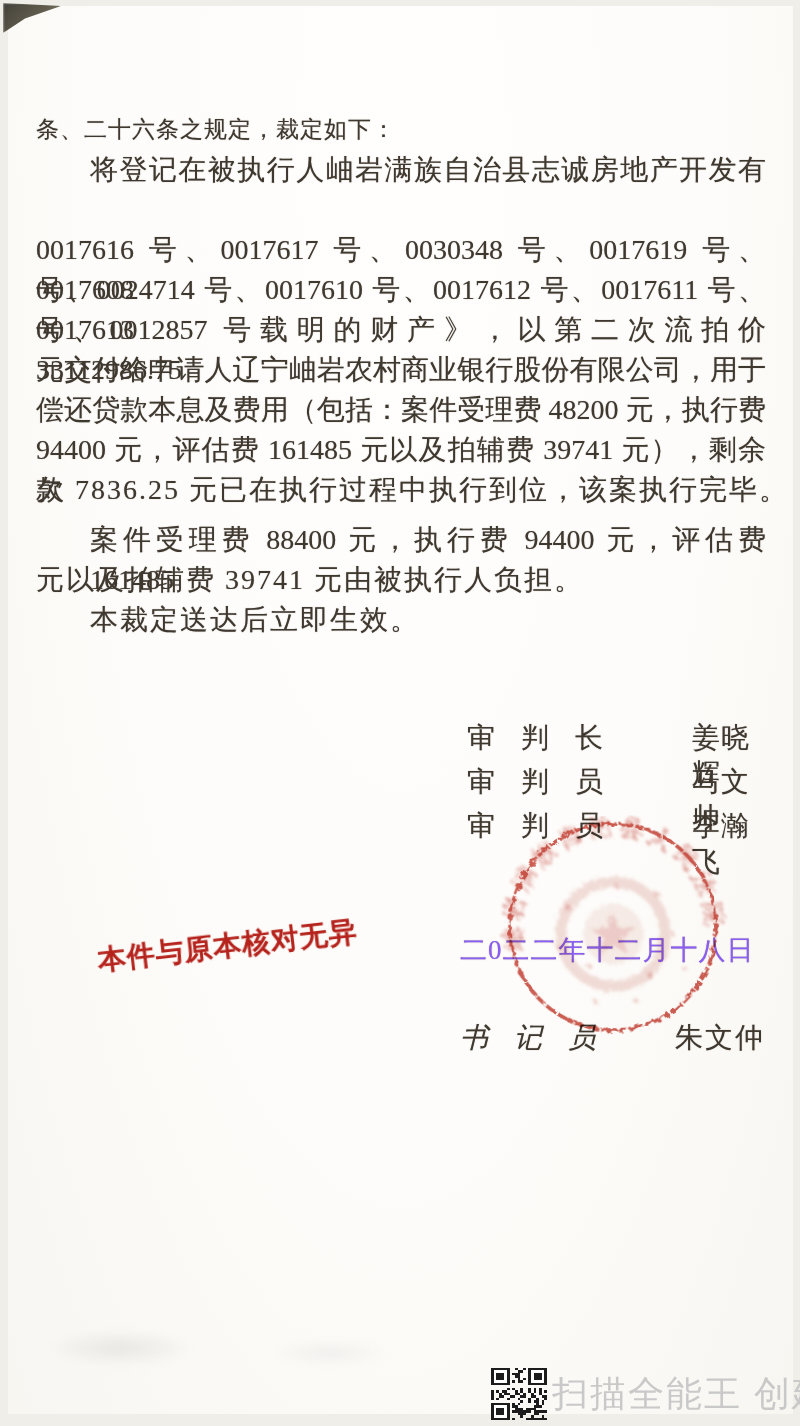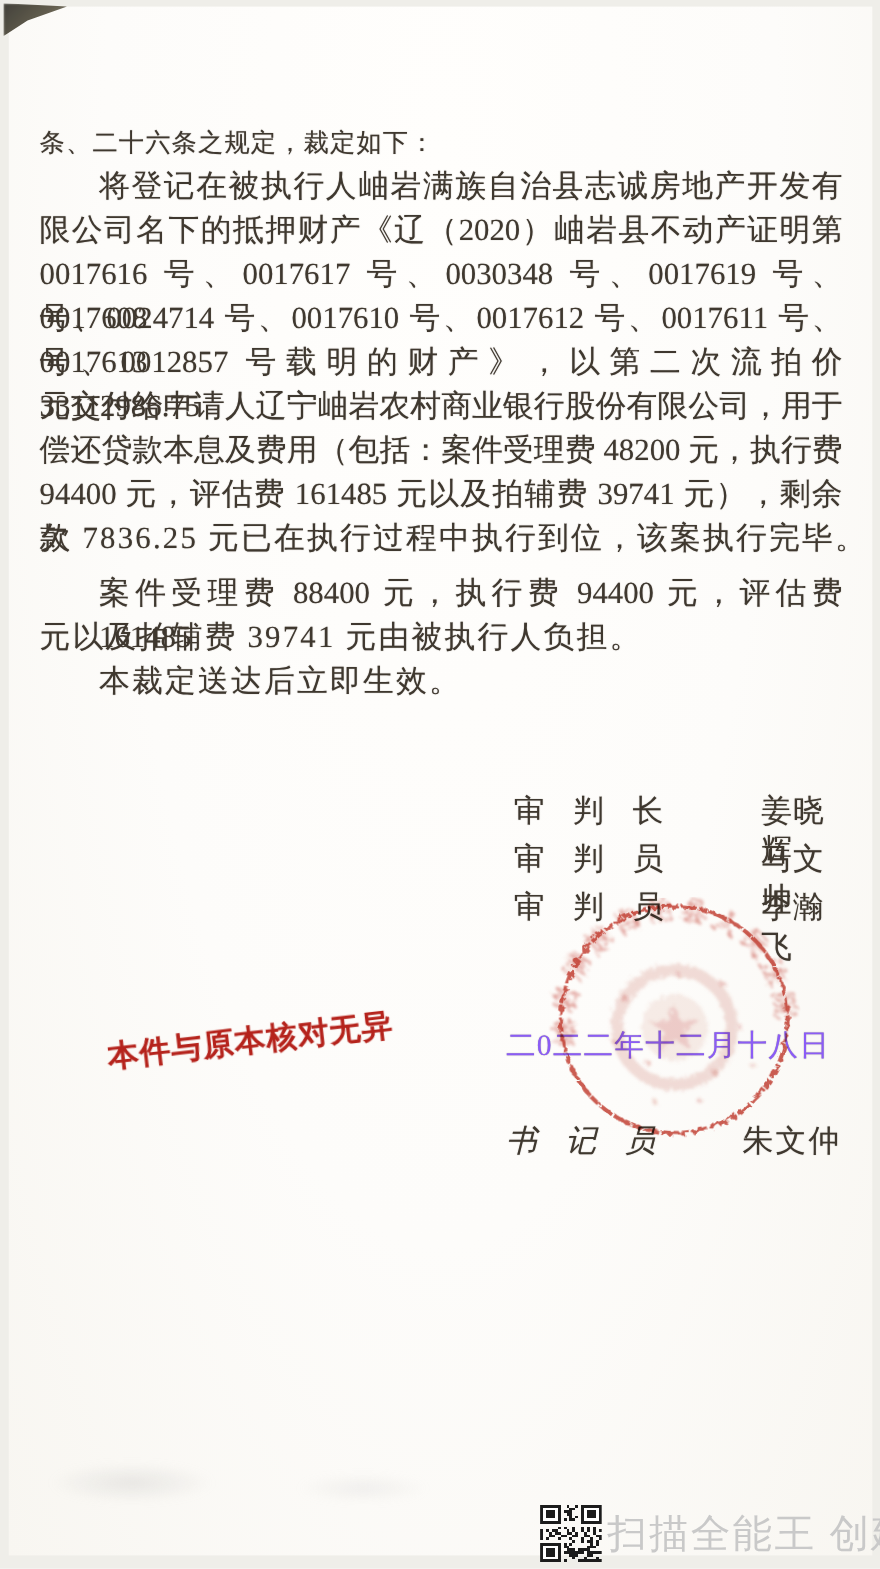--- a/index.html
+++ b/index.html
@@ -83,21 +83,20 @@
 </style>
 </head>
 <body>
 
 <div class="canvas">
   <div class="page"></div>
   <div class="corner-wedge"></div>
 
   <div class="doc-line small" style="top:110px">条、二十六条之规定，裁定如下：</div>
   <div class="doc-line jst ind" style="top:150px">将登记在被执行人岫岩满族自治县志诚房地产开发有</div>
-  <div class="doc-line jst" style="top:190px">限公司名下的抵押财产《辽（2020）岫岩县不动产证明第</div>
   <div class="doc-line jst" style="top:230px">0017616 号、0017617 号、0030348 号、0017619 号、0017608</div>
   <div class="doc-line jst" style="top:270px">号、0024714 号、0017610 号、0017612 号、0017611 号、0017613</div>
   <div class="doc-line jst" style="top:310px">号、0012857 号载明的财产》，以第二次流拍价 33112986.75</div>
   <div class="doc-line jst" style="top:350px">元交付给申请人辽宁岫岩农村商业银行股份有限公司，用于</div>
   <div class="doc-line jst" style="top:390px">偿还贷款本息及费用（包括：案件受理费 48200 元，执行费</div>
   <div class="doc-line jst" style="top:430px">94400 元，评估费 161485 元以及拍辅费 39741 元），剩余欠</div>
   <div class="doc-line" style="top:470px">款 7836.25 元已在执行过程中执行到位，该案执行完毕。</div>
   <div class="doc-line jst ind" style="top:520px">案件受理费 88400 元，执行费 94400 元，评估费 161485</div>
   <div class="doc-line" style="top:560px">元以及拍辅费 39741 元由被执行人负担。</div>
   <div class="doc-line ind" style="top:600px">本裁定送达后立即生效。</div>

